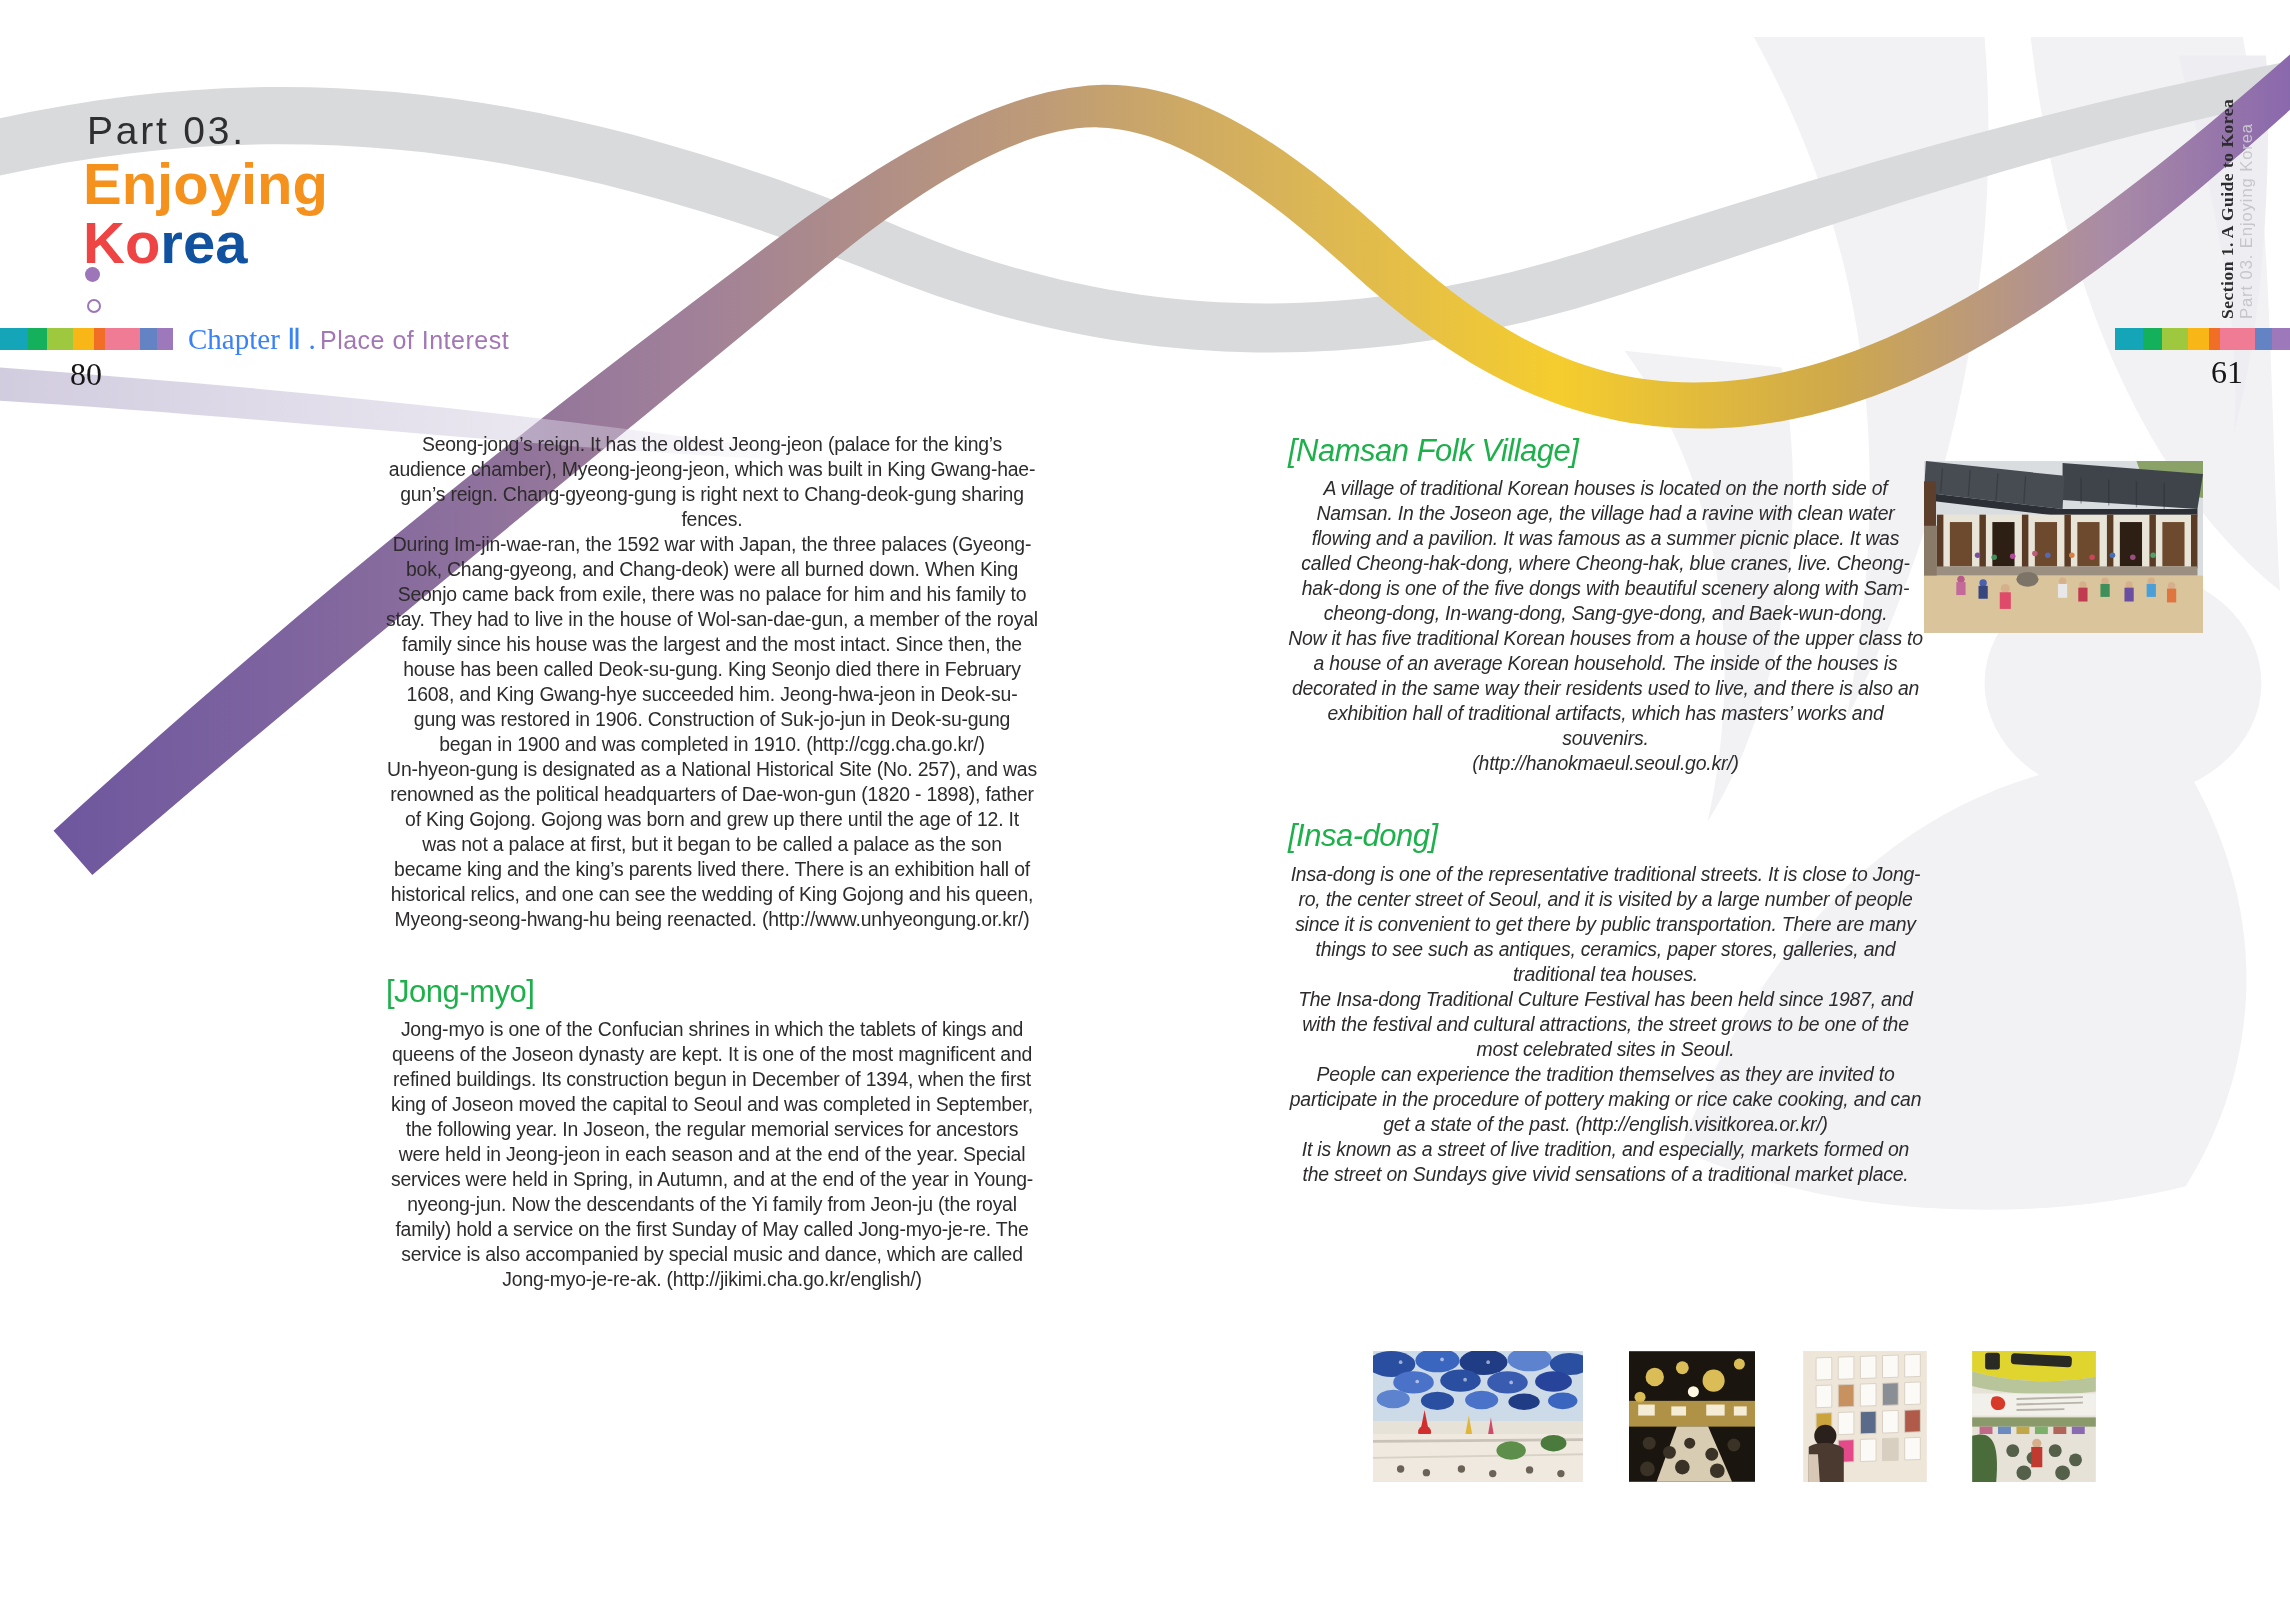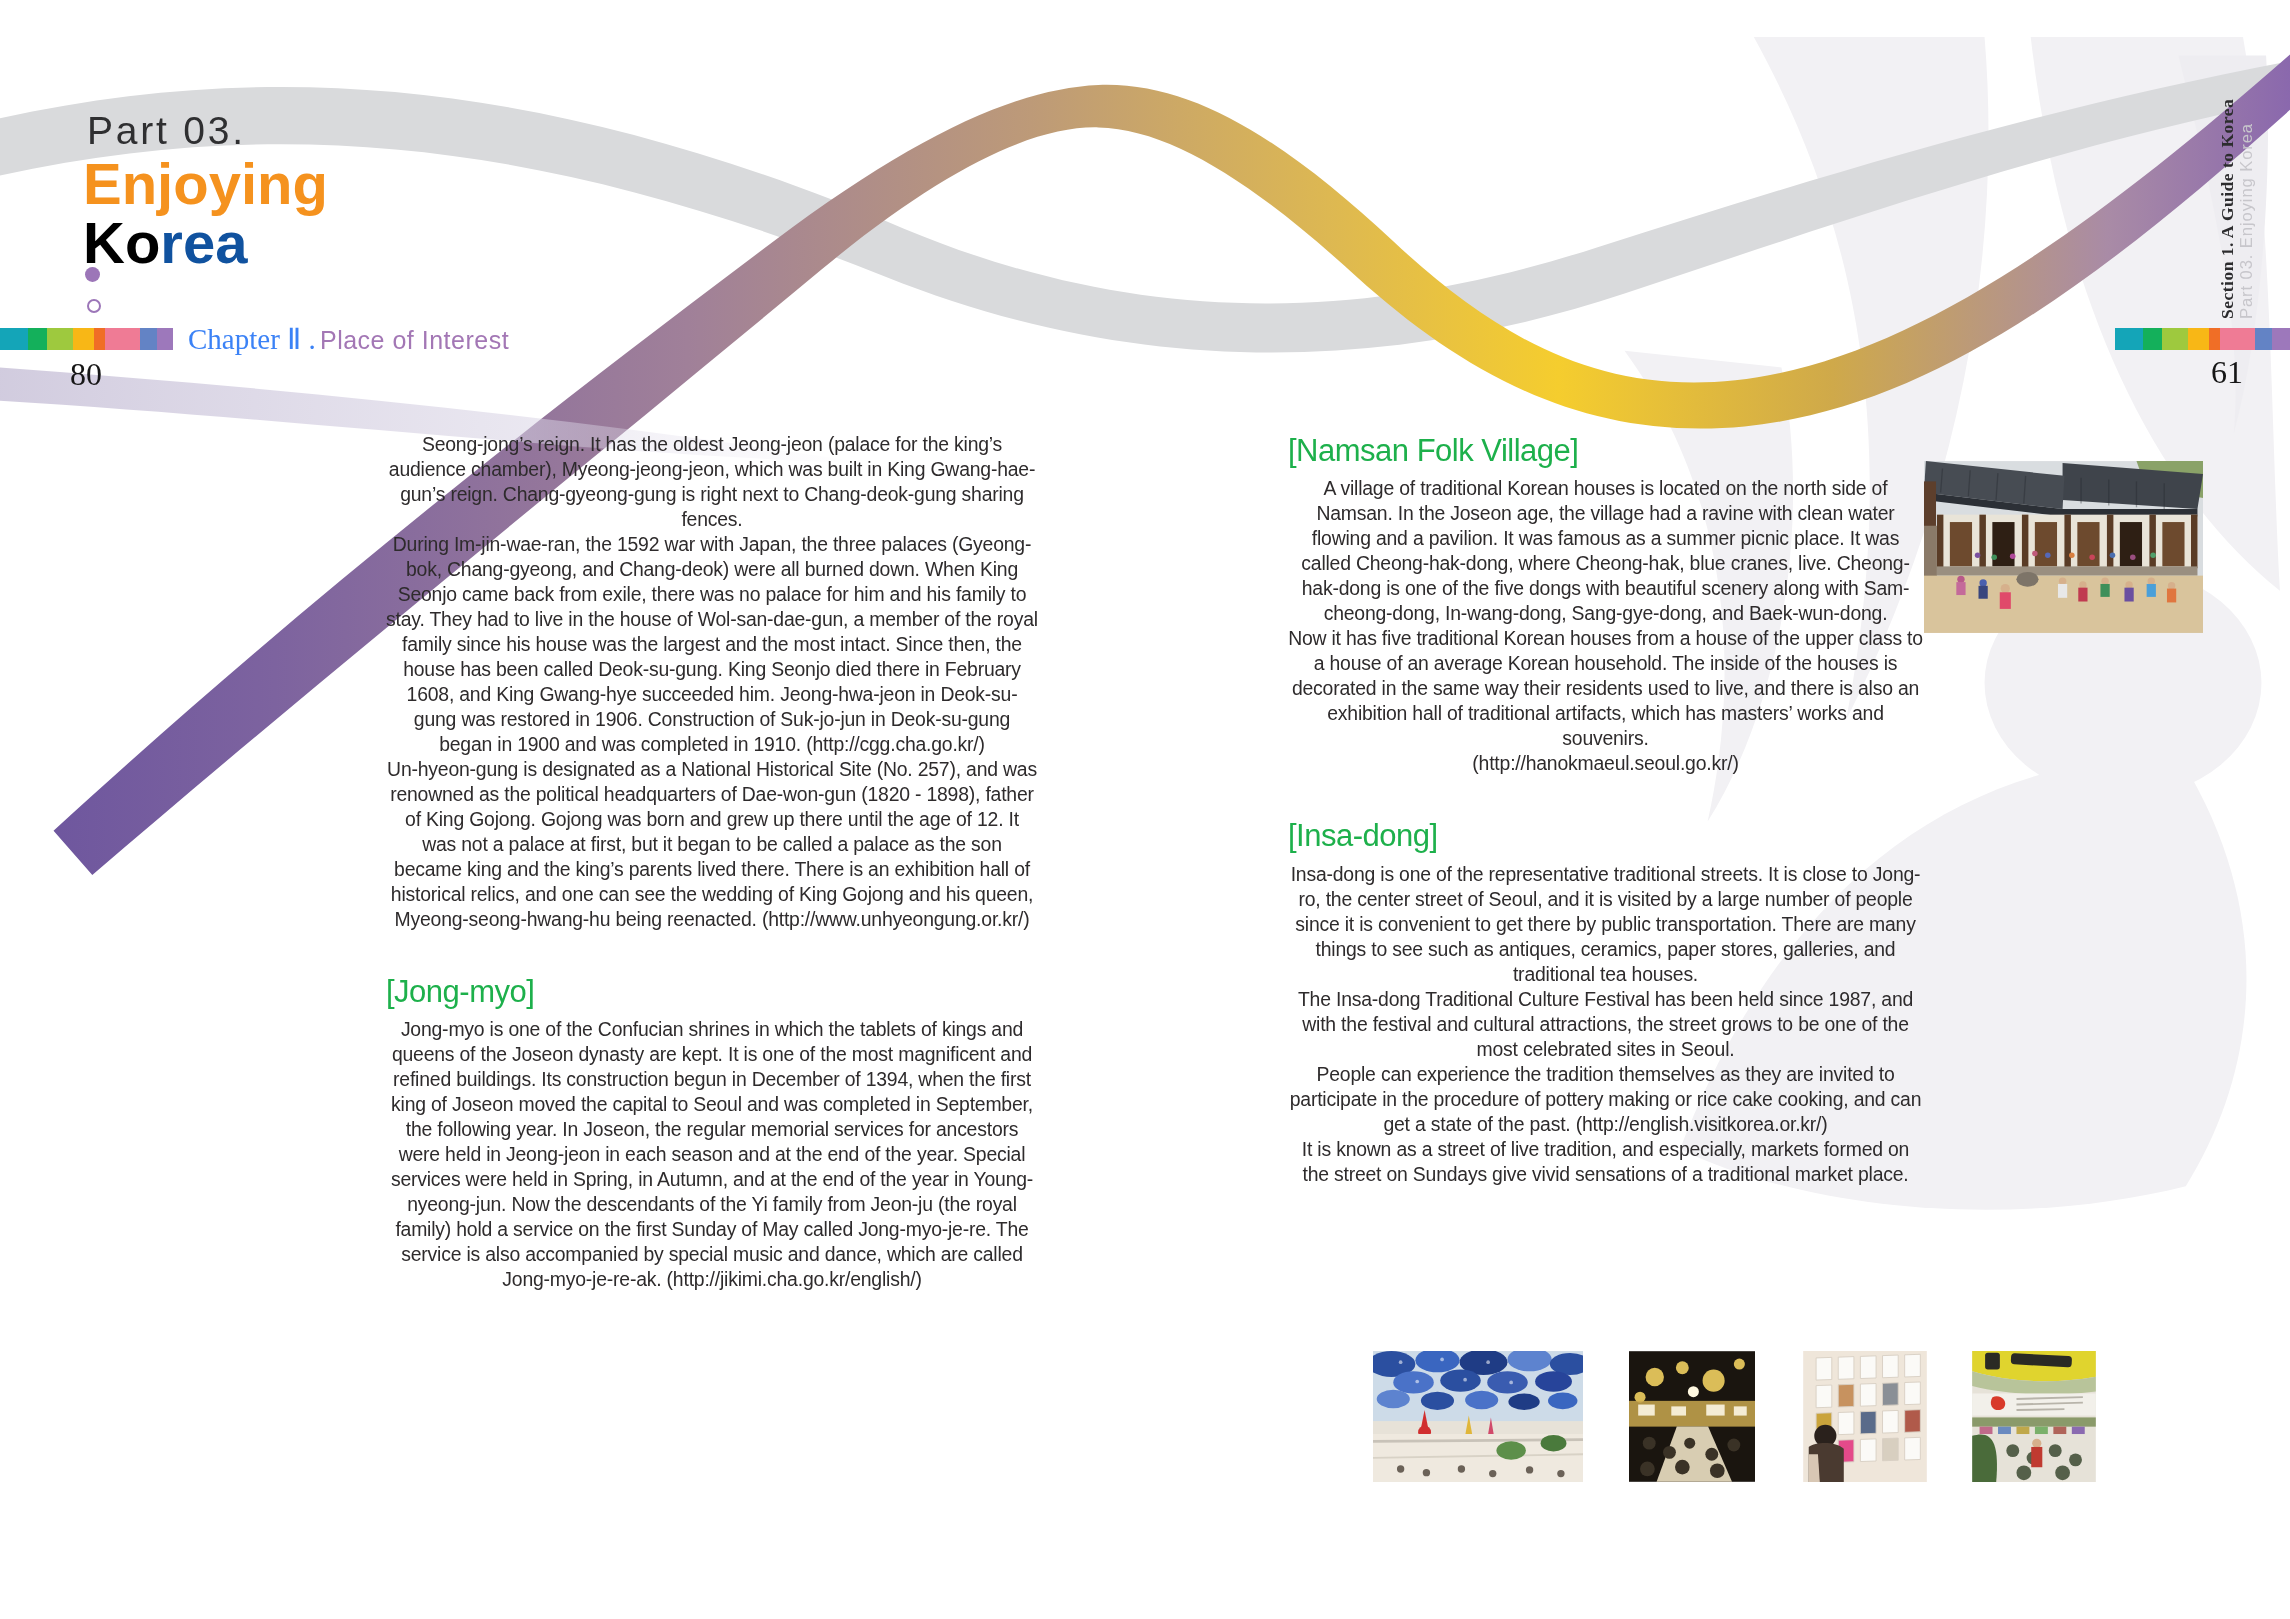--- a/index.html
+++ b/index.html
@@ -5,21 +5,21 @@
 <style>
   html,body{margin:0;padding:0;background:#ffffff;}
   .spread{position:relative;width:2291px;height:1620px;background:#ffffff;overflow:hidden;
           font-family:"Liberation Sans", sans-serif;}
   .bg{position:absolute;left:0;top:0;width:2291px;height:1620px;pointer-events:none;}
 
   
   .part-label{position:absolute;left:87px;top:109px;font-size:39px;letter-spacing:2.8px;color:#2f2f31;text-align:right;}
   .title-l1{position:absolute;left:83px;top:150px;font-size:58px;font-weight:700;letter-spacing:0px;color:#f5921e;}
   .title-l2{position:absolute;left:83px;top:209px;font-size:58px;font-weight:700;}
-  .title-l2 .ko{color:#000000;}
+  .title-l2 .ko{color:#ef4444;}
   .title-l2 .rea{color:#10529f;}
   .dot-filled{position:absolute;left:85px;top:267px;width:14.8px;height:14.8px;border-radius:50%;background:#9c76b8;}
   .dot-outline{position:absolute;left:87px;top:299px;width:10px;height:10px;border-radius:50%;border:2.8px solid #9c76b8;background:#fff;}
 
   .colorbar{position:absolute;top:328px;height:22px;font-size:0;white-space:nowrap;overflow:hidden;}
   .colorbar-left{left:0;width:173px;}
   .colorbar-right{left:2115px;width:175px;}
 
   .chapter{position:absolute;left:188px;top:322px;white-space:nowrap;}
   .chapter .serif{font-family:"Liberation Serif", serif;font-size:29px;color:#3b82f6;}
@@ -31,21 +31,21 @@
 
   
   .vtext{position:absolute;left:2217px;top:319px;transform-origin:0 0;transform:rotate(-90deg);
          width:185px;white-space:nowrap;line-height:20px;}
   .vtext .l1{font-family:"Liberation Serif", serif;font-weight:700;font-size:17.5px;color:#2c2c2e;letter-spacing:0.5px;}
   .vtext .l2{font-size:16.6px;color:#c7c6cb;letter-spacing:0.9px;}
 
   
   .col{position:absolute;top:432px;color:#2e2b2c;font-size:19.4px;line-height:25px;letter-spacing:-0.2px;}
   .col-left{left:386px;width:652px;}
-  .col-right{left:1288px;width:635px;}
+  .col-right{left:1288px;width:635px;font-style:italic;}
   .col p{margin:0;text-align:center;}
   .sec{margin-top:41px;}
   .sec-first{margin-top:0;}
   .sec h2{margin:0 0 7.4px 0;font-size:31px;line-height:37px;font-weight:400;letter-spacing:-0.5px;color:#1db04b;}
 
   
   .photo{position:absolute;display:block;}
   .ph-hanok{left:1924px;top:461px;}
   .ph-1{left:1373px;top:1351px;}
   .ph-2{left:1629px;top:1351px;}

